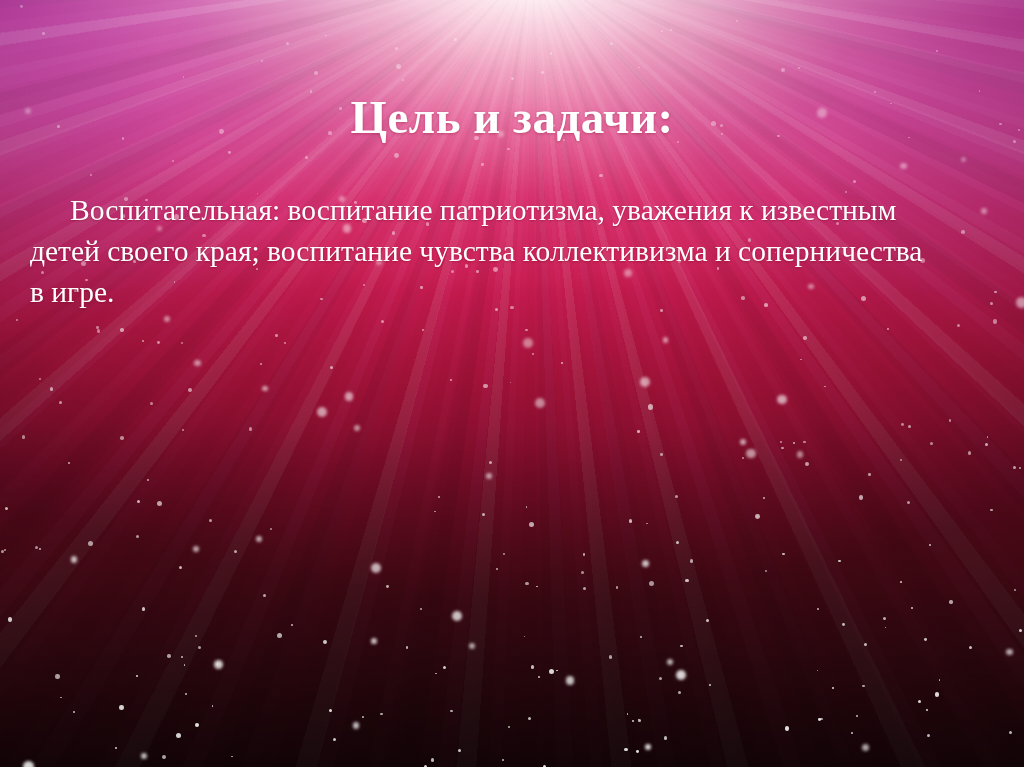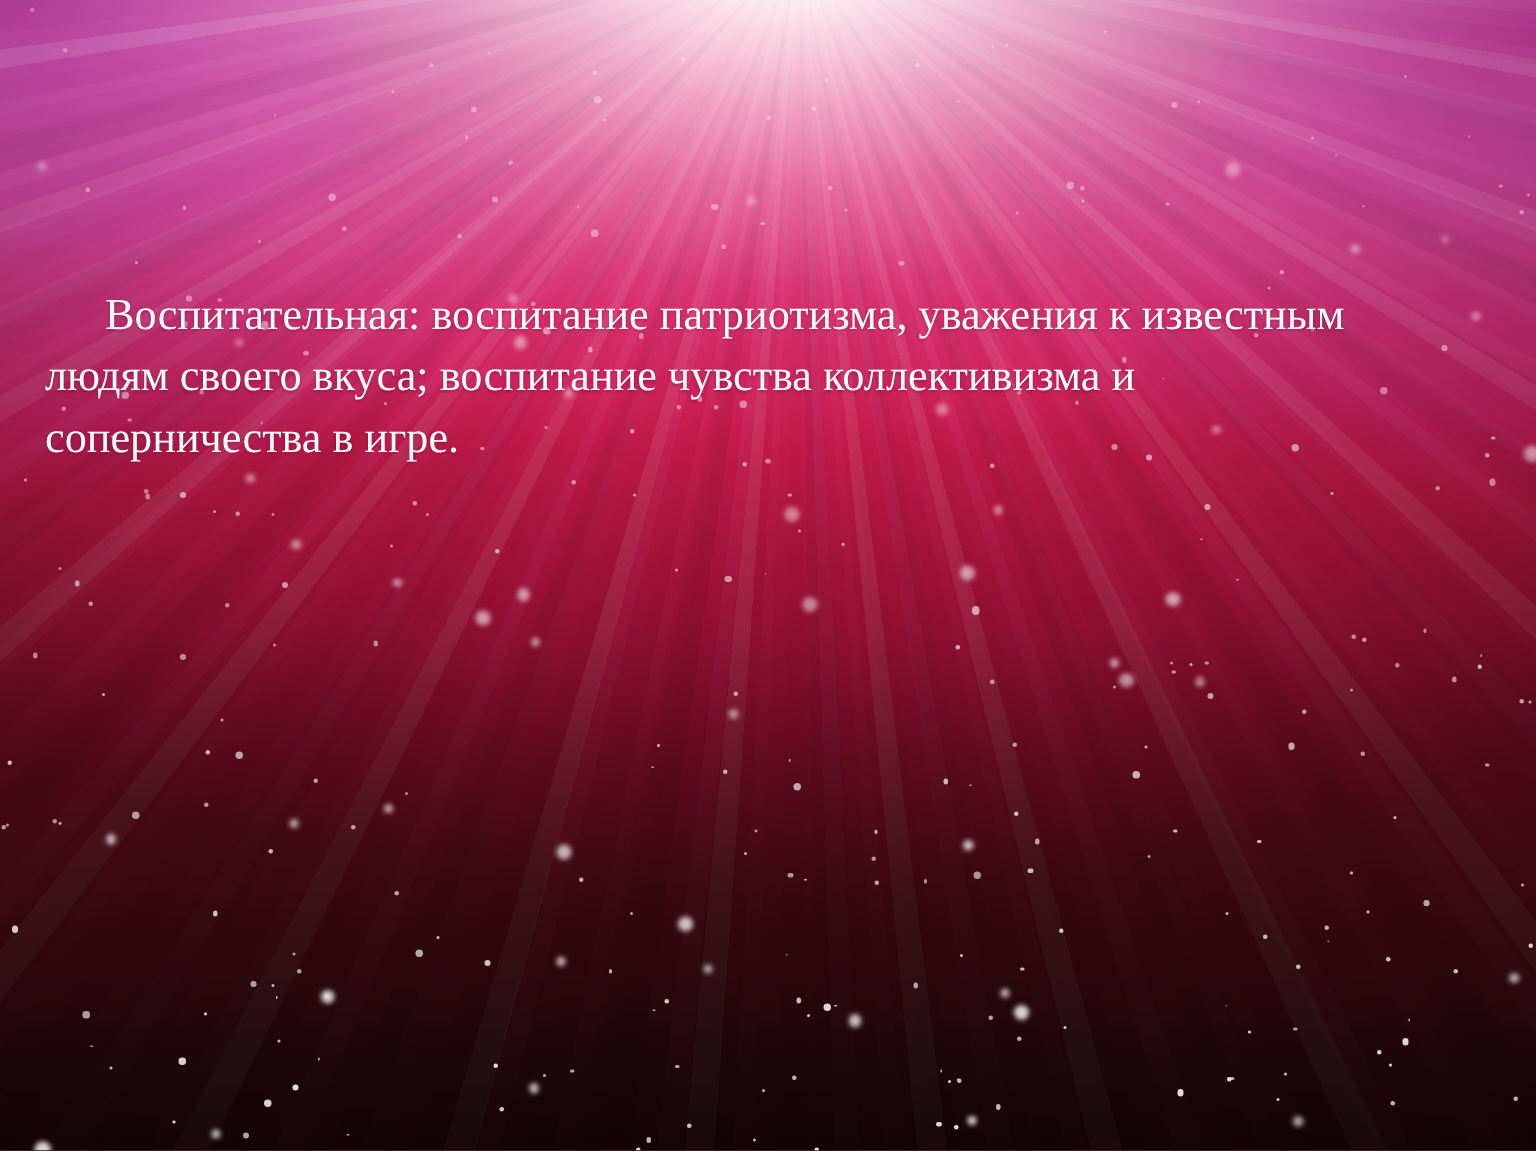--- a/index.html
+++ b/index.html
@@ -490,19 +490,20 @@
       <div class="particle" style="left: 721px; top: 132.6px; width: 2px; height: 2px; opacity: 0.4;"></div>
       <div class="particle" style="left: 936.2px; top: 50.2px; width: 1.5px; height: 1.5px; opacity: 0.34;"></div>
       <div class="particle" style="left: 689.5px; top: 559.3px; width: 3.6px; height: 3.6px; opacity: 0.61;"></div>
       <div class="particle" style="left: 74.3px; top: 289.6px; width: 2.8px; height: 2.8px; opacity: 0.44;"></div>
       <div class="particle soft" style="left: 452.1px; top: 610.8px; width: 9.8px; height: 9.8px; opacity: 0.74;"></div>
       <div class="particle" style="left: 453.9px; top: 38.4px; width: 3.1px; height: 3.1px; opacity: 0.33;"></div>
     </div>
 
   <div class="content">
 
+    <h1 class="slide-title">Цель и задачи:</h1>
 
     <div class="body-text">
-      <p>Воспитательная: воспитание патриотизма, уважения к известным людям своего вкуса; воспитание чувства коллективизма и соперничества в игре.</p>
+      <p>Воспитательная: воспитание патриотизма, уважения к известным детей своего края; воспитание чувства коллективизма и соперничества в игре.</p>
     </div>
 
   </div>
 </div>
 
 </body></html>

